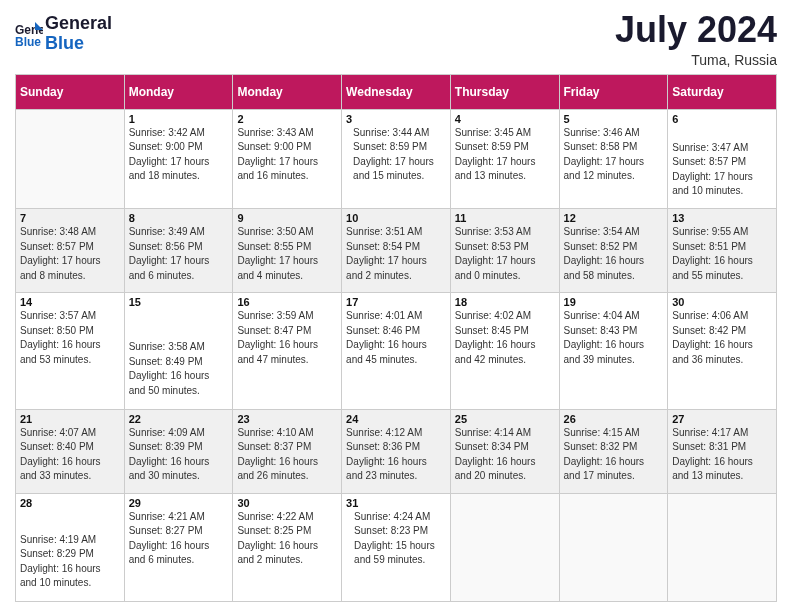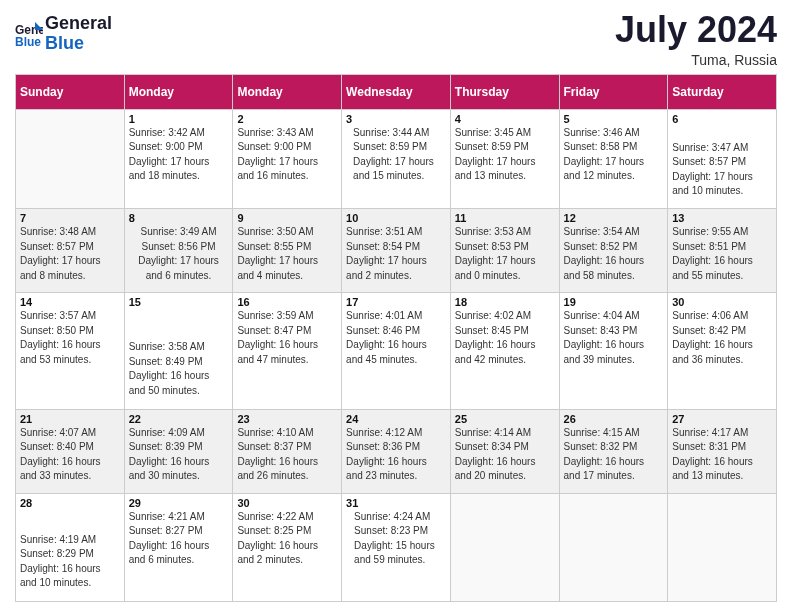--- a/index.html
+++ b/index.html
@@ -182,21 +182,21 @@
         <tr class="row-shade">
           <td>
             <span class="day-num">7</span>
             <div class="day-info" style="white-space: pre-line;">Sunrise: 3:48 AM
 Sunset: 8:57 PM
 Daylight: 17 hours
 and 8 minutes.</div>
           </td>
           <td>
             <span class="day-num">8</span>
-            <div class="day-info" style="white-space: pre-line; text-align: center;">Sunrise: 3:49 AM
+            <div class="day-info" style="white-space: pre-line;">Sunrise: 3:49 AM
 Sunset: 8:56 PM
 Daylight: 17 hours
 and 6 minutes.</div>
           </td>
           <td>
             <span class="day-num">9</span>
             <div class="day-info" style="white-space: pre-line;">Sunrise: 3:50 AM
 Sunset: 8:55 PM
 Daylight: 17 hours
 and 4 minutes.</div>

